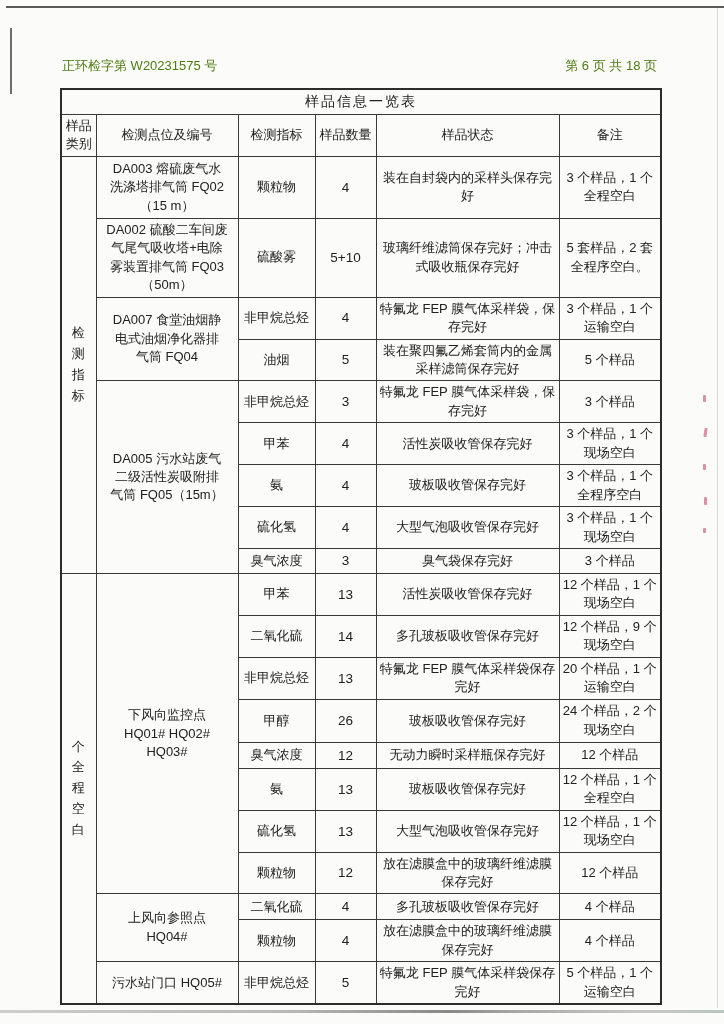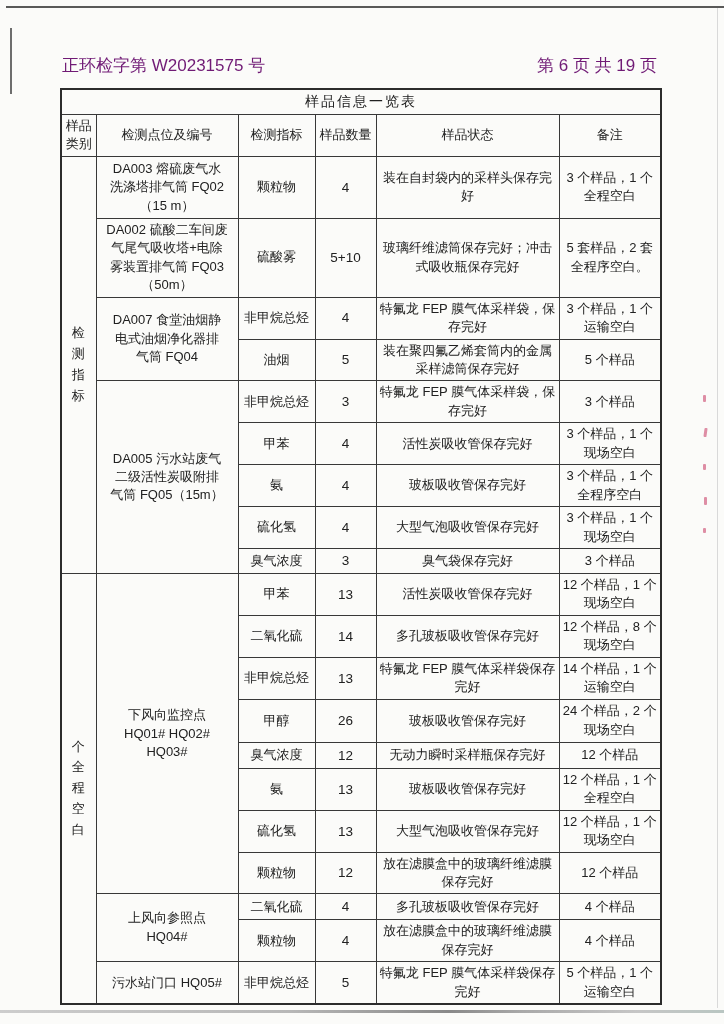--- a/index.html
+++ b/index.html
@@ -18,21 +18,21 @@
     background:linear-gradient(90deg,#cdcdcd 0%,#b8b8b8 40%,#898989 62%,#a9a9a9 72%,#c6c6c6 88%,#b9c6c2 100%);}
   .red-mark{position:absolute;width:3px;border-radius:1px;background:rgba(198,52,96,.55);}
   .rm1{left:703px;top:395px;height:7px;}
   .rm2{left:704px;top:428px;height:9px;transform:rotate(8deg);}
   .rm3{left:703px;top:464px;height:6px;}
   .rm4{left:704px;top:497px;height:8px;}
   .rm5{left:703px;top:528px;height:5px;}
 
   
   .doc-header{position:absolute;left:62px;top:58px;width:595px;display:flex;justify-content:space-between;
-    font-size:17px;line-height:16px;color:#701a75;}
+    font-size:13px;line-height:16px;color:#4d7c0f;}
 
   
   table.sample-table{
     position:absolute;left:60px;top:88px;width:600px;
     border-collapse:collapse;table-layout:fixed;
     font-size:13px;line-height:1.42;color:#212121;
   }
   table.sample-table td{
     border:1px solid #383838;
     text-align:center;vertical-align:middle;
@@ -53,21 +53,21 @@
 <div class="scan-right-line"></div>
 <div class="scan-bottom-line"></div>
 <div class="red-mark rm1"></div>
 <div class="red-mark rm2"></div>
 <div class="red-mark rm3"></div>
 <div class="red-mark rm4"></div>
 <div class="red-mark rm5"></div>
 
 <div class="doc-header">
   <span>正环检字第 W20231575 号</span>
-  <span>第 6 页  共 19 页</span>
+  <span>第 6 页  共 18 页</span>
 </div>
 
 <table class="sample-table">
   <colgroup>
     <col style="width:35px">
       <col style="width:142px">
       <col style="width:77px">
     <col style="width:61px">
       <col style="width:183px">
       <col style="width:102px">
@@ -161,27 +161,27 @@
 HQ03#</td>
     <td>甲苯</td>
     <td class="qty-cell">13</td>
     <td>活性炭吸收管保存完好</td>
     <td>12 个样品，1 个现场空白</td>
   </tr>
   <tr style="height:38px">
     <td>二氧化硫</td>
     <td class="qty-cell">14</td>
     <td>多孔玻板吸收管保存完好</td>
-    <td>12 个样品，8 个现场空白</td>
+    <td>12 个样品，9 个现场空白</td>
   </tr>
   <tr style="height:38px">
     <td>非甲烷总烃</td>
     <td class="qty-cell">13</td>
     <td>特氟龙 FEP 膜气体采样袋保存完好</td>
-    <td>14 个样品，1 个运输空白</td>
+    <td>20 个样品，1 个运输空白</td>
   </tr>
   <tr style="height:43px">
     <td>甲醇</td>
     <td class="qty-cell">26</td>
     <td>玻板吸收管保存完好</td>
     <td>24 个样品，2 个现场空白</td>
   </tr>
   <tr style="height:26px">
     <td>臭气浓度</td>
     <td class="qty-cell">12</td>

